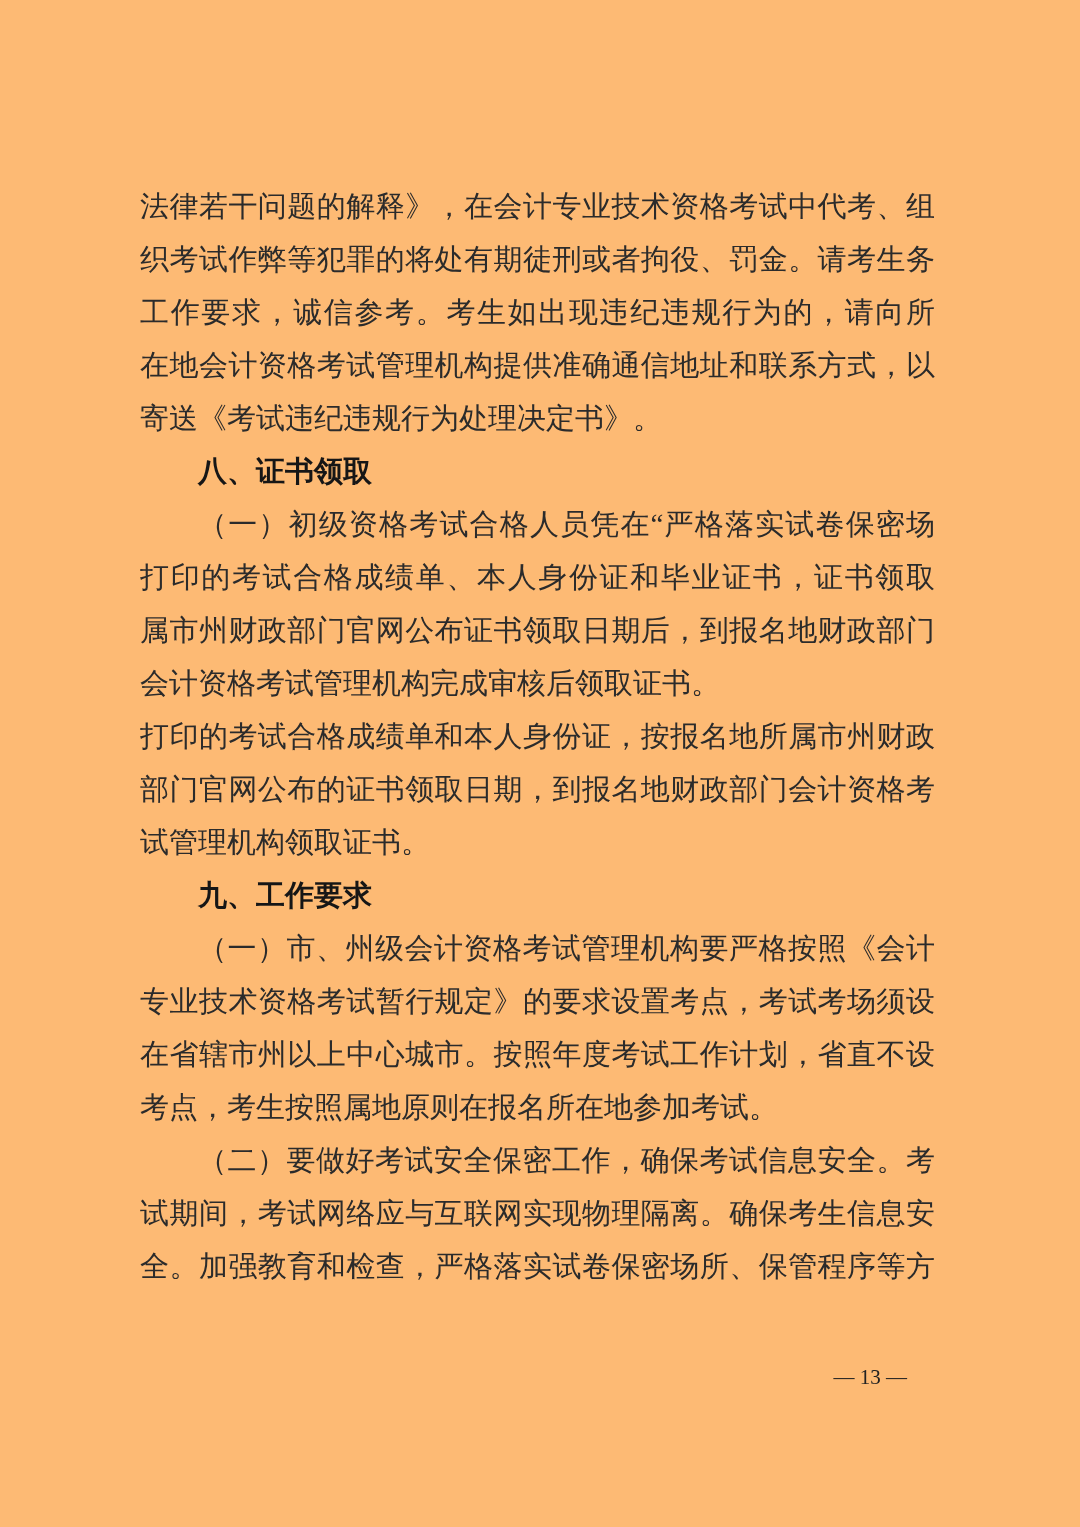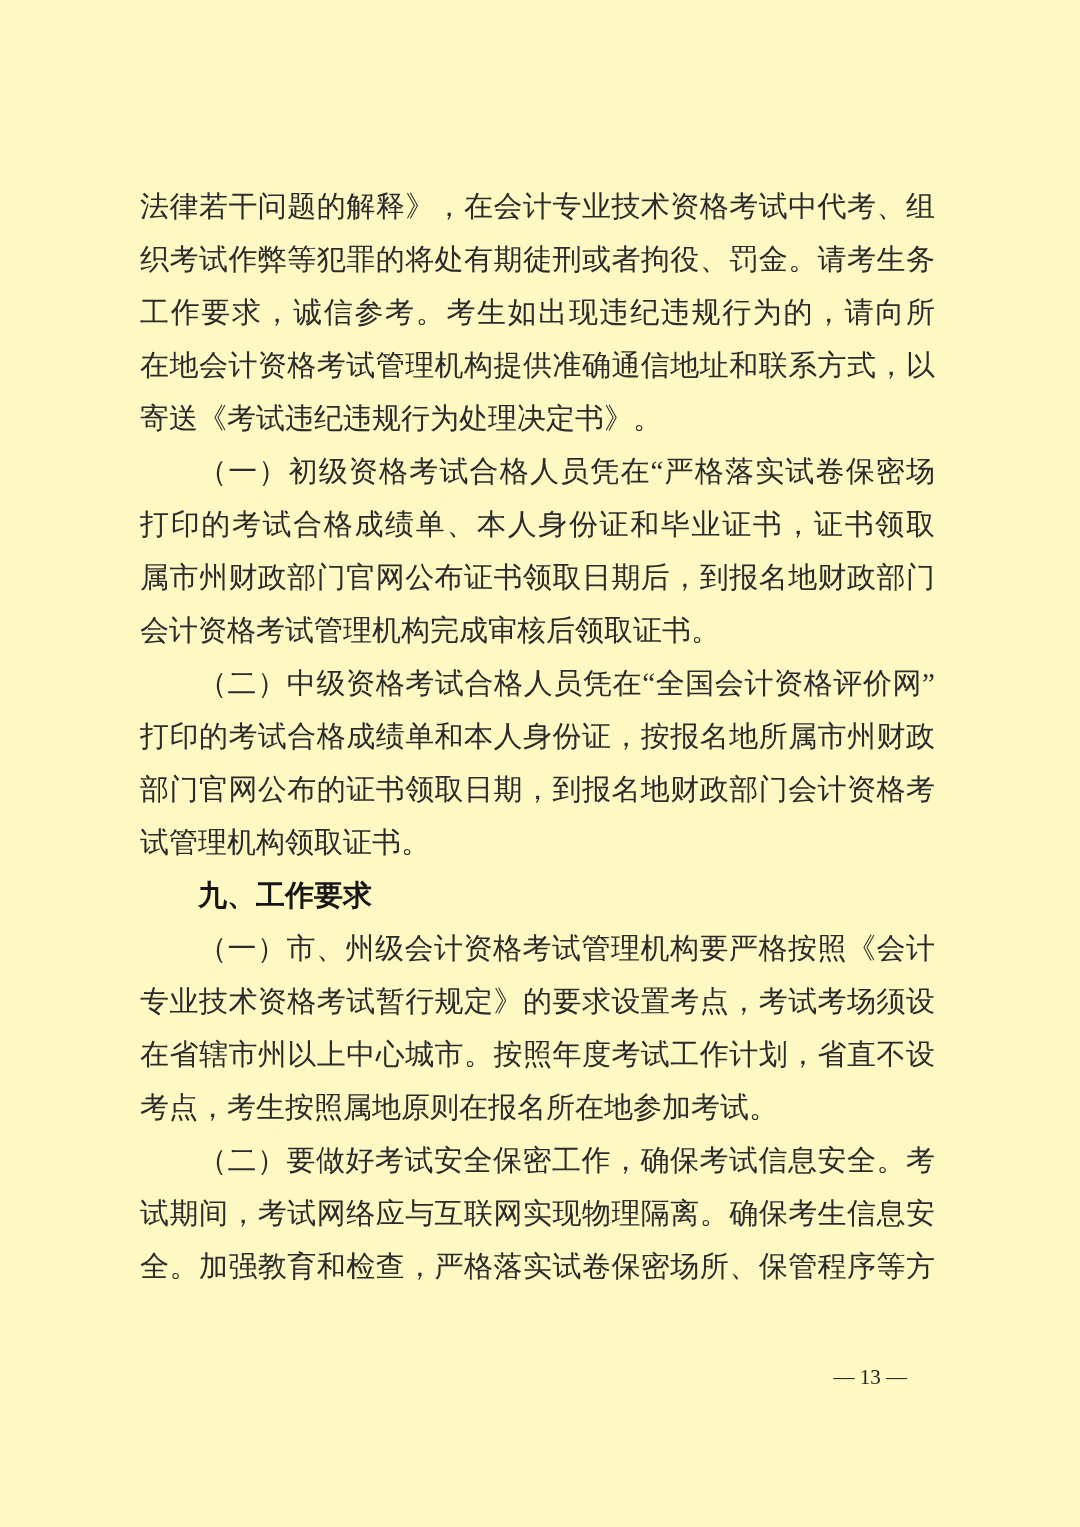--- a/index.html
+++ b/index.html
@@ -9,21 +9,21 @@
   body {
     width: 1080px;
     height: 1527px;
     background: #fefefe;
     position: relative;
     overflow: hidden;
   }
   .page {
     position: absolute;
     inset: 0;
-    background: #fef9c3;
+    background: #fdba74;
     padding-left: 16px;
   }
   .text-block {
     position: absolute;
     left: 140px;
     top: 180px;
     width: 795px;
   }
   .line {
     height: 53px;
@@ -67,27 +67,27 @@
 <div class="page">
 
   <div class="text-block">
 
     <div class="line fill">法律若干问题的解释》，在会计专业技术资格考试中代考、组</div>
     <div class="line fill">织考试作弊等犯罪的将处有期徒刑或者拘役、罚金。请考生务</div>
     <div class="line fill">工作要求，诚信参考。考生如出现违纪违规行为的，请向所</div>
     <div class="line fill">在地会计资格考试管理机构提供准确通信地址和联系方式，以</div>
     <div class="line end">寄送《考试违纪违规行为处理决定书》。</div>
 
+    <div class="line end indent heading">八、证书领取</div>
 
     <div class="line fill indent">（一）初级资格考试合格人员凭在“严格落实试卷保密场所”</div>
     <div class="line fill">打印的考试合格成绩单、本人身份证和毕业证书，证书领取</div>
     <div class="line fill">属市州财政部门官网公布证书领取日期后，到报名地财政部门</div>
     <div class="line end">会计资格考试管理机构完成审核后领取证书。</div>
 
-    <div class="line fill indent">（二）中级资格考试合格人员凭在“全国会计资格评价网”</div>
     <div class="line fill">打印的考试合格成绩单和本人身份证，按报名地所属市州财政</div>
     <div class="line fill">部门官网公布的证书领取日期，到报名地财政部门会计资格考</div>
     <div class="line end">试管理机构领取证书。</div>
 
     <div class="line end indent heading">九、工作要求</div>
 
     <div class="line fill indent">（一）市、州级会计资格考试管理机构要严格按照《会计</div>
     <div class="line fill">专业技术资格考试暂行规定》的要求设置考点，考试考场须设</div>
     <div class="line fill">在省辖市州以上中心城市。按照年度考试工作计划，省直不设</div>
     <div class="line end">考点，考生按照属地原则在报名所在地参加考试。</div>

